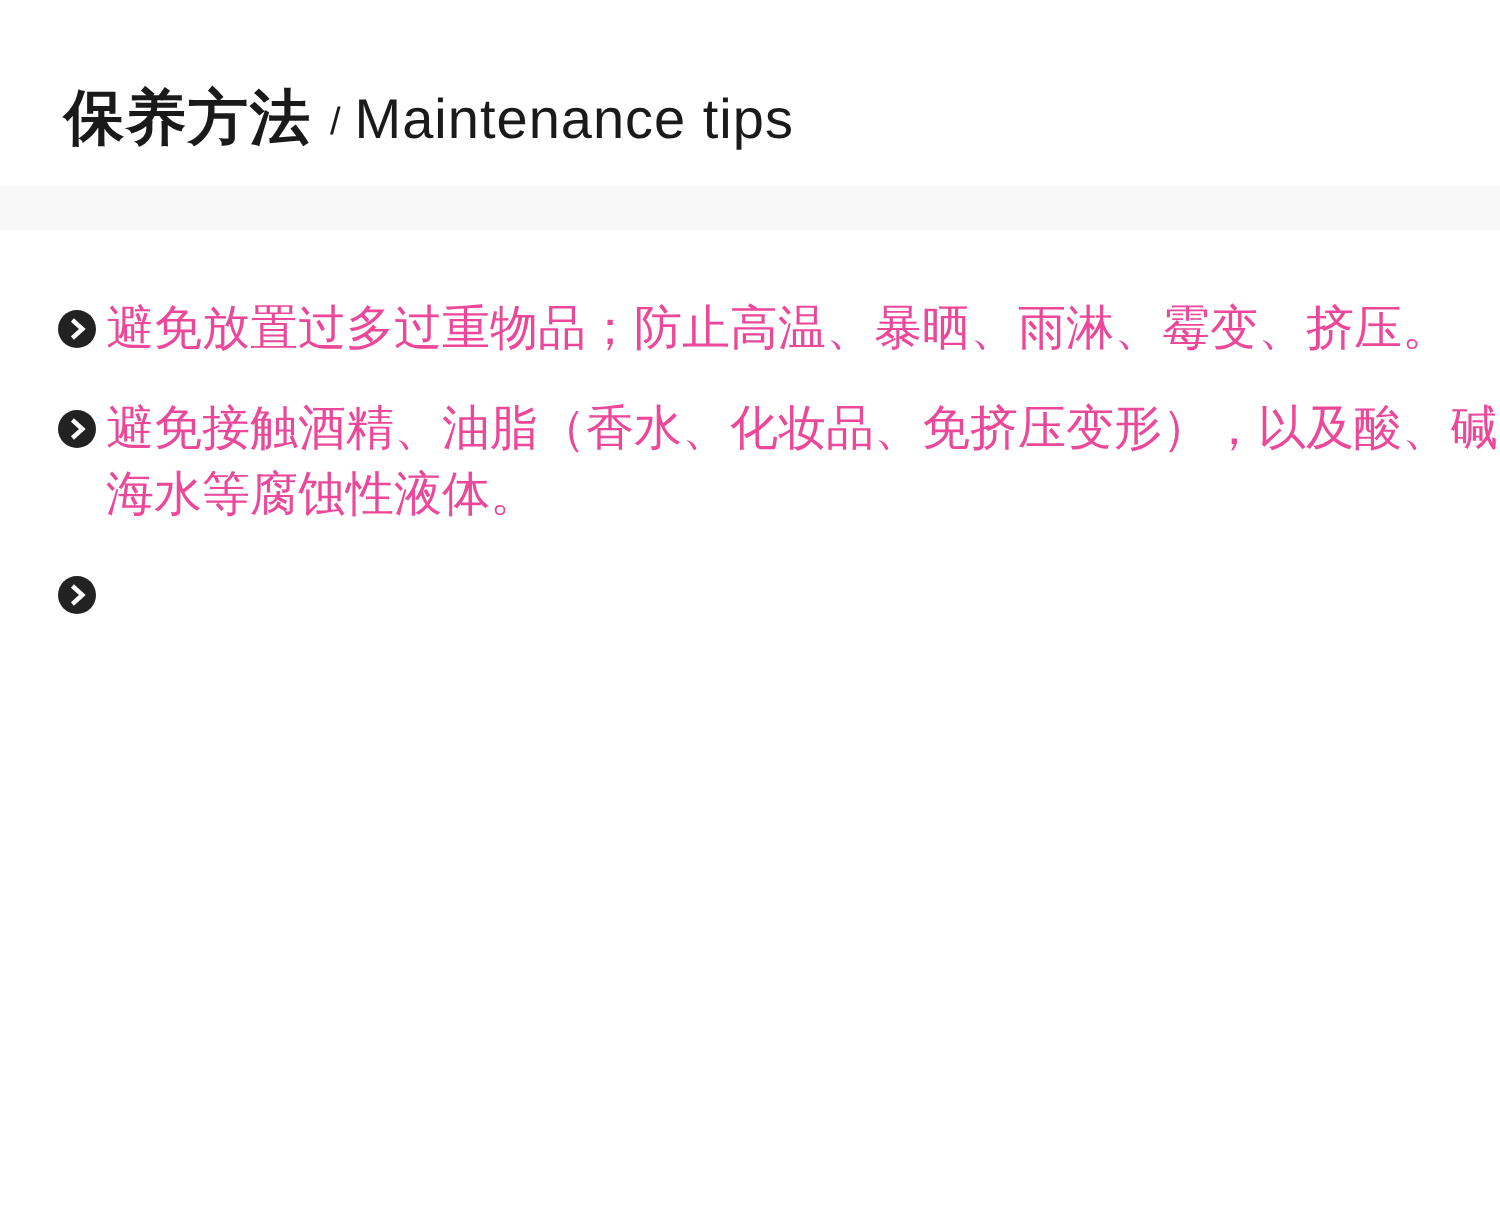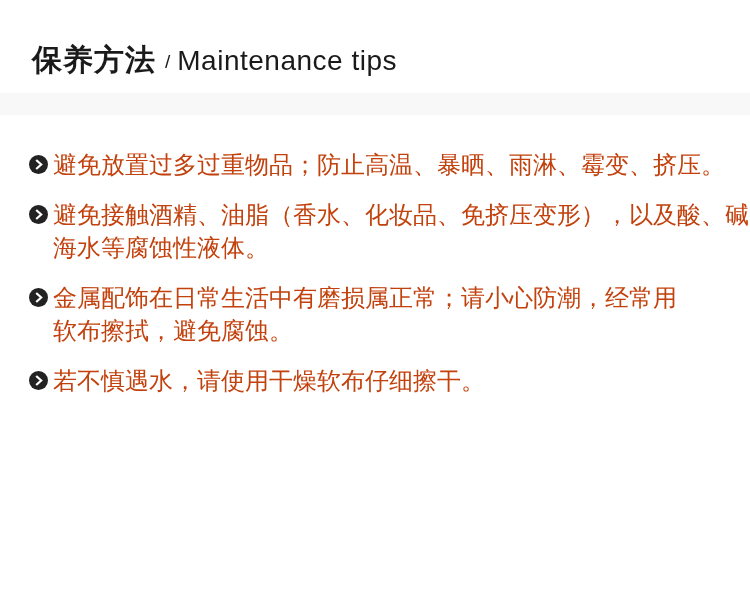--- a/index.html
+++ b/index.html
@@ -59,21 +59,21 @@
     border-radius: 50%;
     background: #222222;
     display: flex;
     align-items: center;
     justify-content: center;
   }
   .tip-icon svg { display: block; }
   .tip-text {
     font-size: 24px;
     line-height: 33px;
-    color: #c2410c;
+    color: #ec4899;
     white-space: pre;
     letter-spacing: 0;
   }
 </style>
 </head>
 <body>
 
 <div class="page">
 
   <div class="header">
@@ -102,29 +102,19 @@
       <span class="tip-text">避免接触酒精、油脂（香水、化妆品、免挤压变形），以及酸、碱、
 海水等腐蚀性液体。</span>
     </div>
 
     <div class="tip-item">
       <span class="tip-icon">
         <svg width="19" height="19" viewBox="0 0 19 19">
             <polyline points="7.2,5 12.2,9.5 7.2,14" fill="none" stroke="#ffffff" stroke-width="2.2"></polyline>
           </svg>
       </span>
-      <span class="tip-text">金属配饰在日常生活中有磨损属正常；请小心防潮，经常用
-软布擦拭，避免腐蚀。</span>
     </div>
 
 
 
-    <div class="tip-item">
-      <span class="tip-icon">
-        <svg width="19" height="19" viewBox="0 0 19 19">
-            <polyline points="7.2,5 12.2,9.5 7.2,14" fill="none" stroke="#ffffff" stroke-width="2.2"></polyline>
-          </svg>
-      </span>
-      <span class="tip-text">若不慎遇水，请使用干燥软布仔细擦干。</span>
-    </div>
 
   </div>
 </div>
 
 </body></html>

